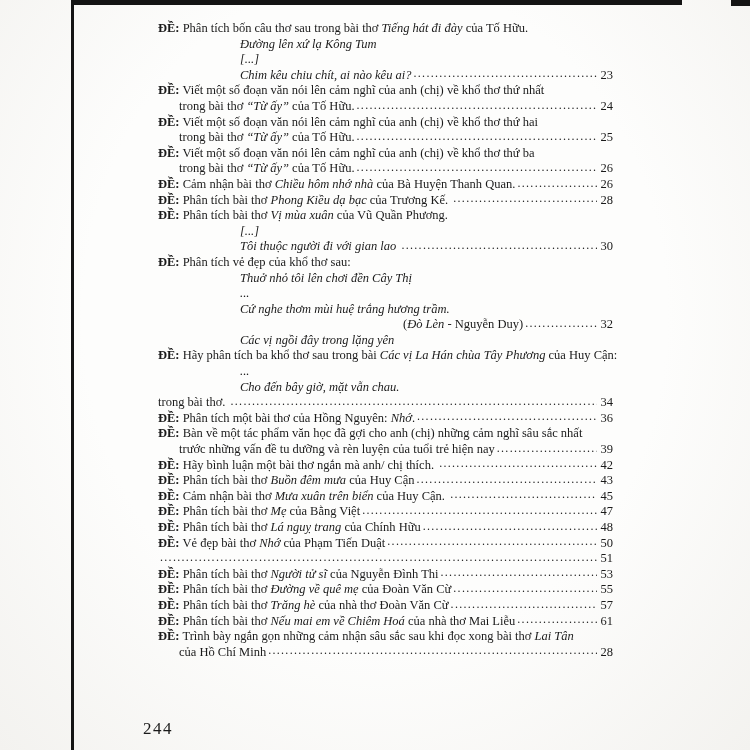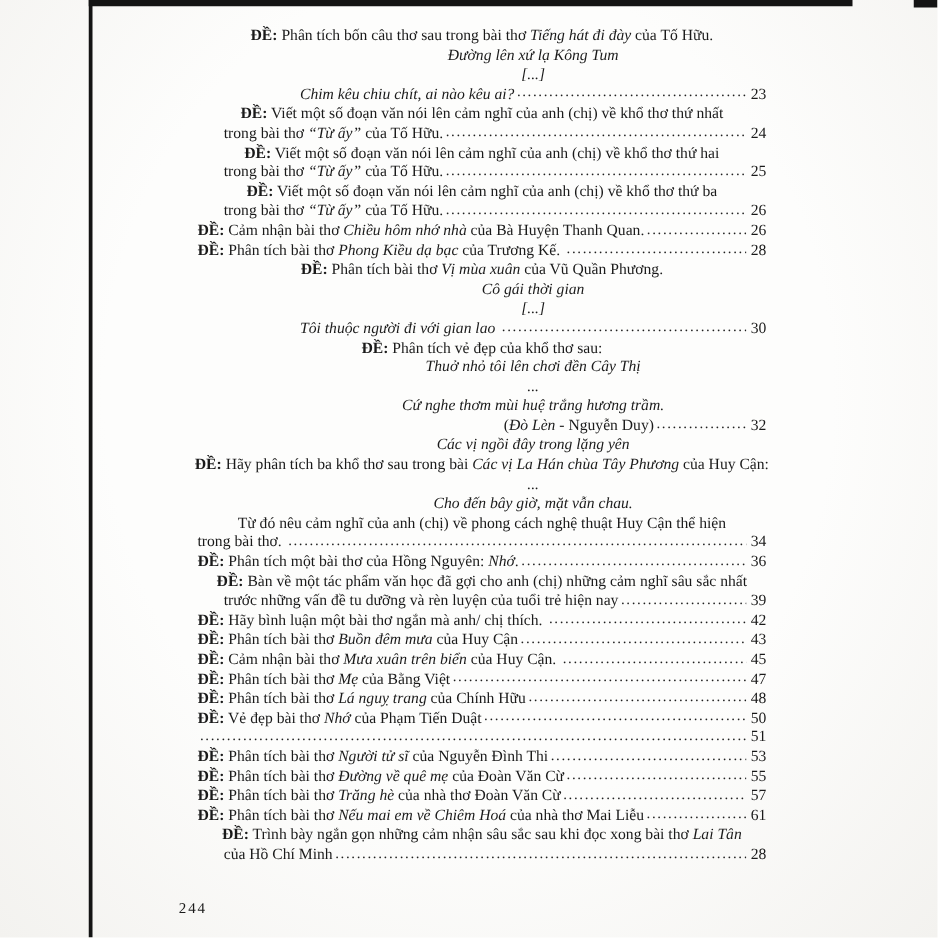--- a/index.html
+++ b/index.html
@@ -19,42 +19,42 @@
     background:var(--rule,#141414);
   }
   .corner-mark{
     position:absolute;right:0;top:0;width:19px;height:6px;
     background:var(--rule,#141414);
   }
   .toc{
     position:absolute;left:158px;top:21px;width:455px;
   }
   .line{
-    display:flex;align-items:baseline;height:15.6px;white-space:pre;justify-content:center;
+    display:flex;align-items:baseline;height:15.6px;white-space:pre;
   }
   .line .txt{flex:0 0 auto;}
   .line.cont{padding-left:21px;}
   .line.quote{padding-left:82px;}
   .line.attrib{padding-left:245px;}
   .line.flush{padding-left:0;}
   .b{font-weight:bold;}
   .i{font-style:italic;}
   .leader{
     flex:1 1 auto;min-width:8px;align-self:stretch;
     position:relative;overflow:hidden;
   }
   .leader::before{
     content:"................................................................................................................................................................";
     position:absolute;left:2px;bottom:2px;
     letter-spacing:1.3px;font-size:12px;color:#1f1f1f;
   }
   .pg{flex:0 0 auto;padding-left:4px;}
   .footer-num{
     position:absolute;left:143px;top:719px;
-    font-size:12px;letter-spacing:1.5px;
+    font-size:17px;letter-spacing:1.5px;
   }
 </style>
 </head>
 <body>
 
 <div>
   <div class="rule-top"></div>
   <div class="corner-mark"></div>
   <div class="rule-left"></div>
 
@@ -65,33 +65,31 @@
       <div class="line quote"><span class="txt"><span class="i">Chim kêu chiu chít, ai nào kêu ai?</span></span><span class="leader"></span><span class="pg">23</span></div>
       <div class="line label"><span class="txt"><span class="b">ĐỀ:</span><span> Viết một số đoạn văn nói lên cảm nghĩ của anh (chị) về khổ thơ thứ nhất</span></span></div>
       <div class="line cont"><span class="txt"><span>trong bài thơ </span><span class="i">“Từ ấy”</span><span> của Tố Hữu.</span></span><span class="leader"></span><span class="pg">24</span></div>
       <div class="line label"><span class="txt"><span class="b">ĐỀ:</span><span> Viết một số đoạn văn nói lên cảm nghĩ của anh (chị) về khổ thơ thứ hai</span></span></div>
       <div class="line cont"><span class="txt"><span>trong bài thơ </span><span class="i">“Từ ấy”</span><span> của Tố Hữu.</span></span><span class="leader"></span><span class="pg">25</span></div>
       <div class="line label"><span class="txt"><span class="b">ĐỀ:</span><span> Viết một số đoạn văn nói lên cảm nghĩ của anh (chị) về khổ thơ thứ ba</span></span></div>
       <div class="line cont"><span class="txt"><span>trong bài thơ </span><span class="i">“Từ ấy”</span><span> của Tố Hữu.</span></span><span class="leader"></span><span class="pg">26</span></div>
       <div class="line label"><span class="txt"><span class="b">ĐỀ:</span><span> Cảm nhận bài thơ </span><span class="i">Chiều hôm nhớ nhà</span><span> của Bà Huyện Thanh Quan.</span></span><span class="leader"></span><span class="pg">26</span></div>
       <div class="line label"><span class="txt"><span class="b">ĐỀ:</span><span> Phân tích bài thơ </span><span class="i">Phong Kiều dạ bạc</span><span> của Trương Kế. </span></span><span class="leader"></span><span class="pg">28</span></div>
       <div class="line label"><span class="txt"><span class="b">ĐỀ:</span><span> Phân tích bài thơ </span><span class="i">Vị mùa xuân</span><span> của Vũ Quần Phương.</span></span></div>
-      <div class="line quote"><span class="txt"><span class="i">Cô gái thời gian</span></span></div>
       <div class="line quote"><span class="txt"><span class="i">[...]</span></span></div>
       <div class="line quote"><span class="txt"><span class="i">Tôi thuộc người đi với gian lao </span></span><span class="leader"></span><span class="pg">30</span></div>
       <div class="line label"><span class="txt"><span class="b">ĐỀ:</span><span> Phân tích vẻ đẹp của khổ thơ sau:</span></span></div>
       <div class="line quote"><span class="txt"><span class="i">Thuở nhỏ tôi lên chơi đền Cây Thị</span></span></div>
       <div class="line quote"><span class="txt"><span class="i">...</span></span></div>
       <div class="line quote"><span class="txt"><span class="i">Cứ nghe thơm mùi huệ trắng hương trầm.</span></span></div>
       <div class="line attrib"><span class="txt"><span>(</span><span class="i">Đò Lèn</span><span> - Nguyễn Duy)</span></span><span class="leader"></span><span class="pg">32</span></div>
       <div class="line quote"><span class="txt"><span class="i">Các vị ngồi đây trong lặng yên</span></span></div>
       <div class="line label"><span class="txt"><span class="b">ĐỀ:</span><span> Hãy phân tích ba khổ thơ sau trong bài </span><span class="i">Các vị La Hán chùa Tây Phương</span><span> của Huy Cận:</span></span></div>
       <div class="line quote"><span class="txt"><span class="i">...</span></span></div>
       <div class="line quote"><span class="txt"><span class="i">Cho đến bây giờ, mặt vẫn chau.</span></span></div>
-      <div class="line flush"><span class="txt"><span>Từ đó nêu cảm nghĩ của anh (chị) về phong cách nghệ thuật Huy Cận thể hiện</span></span></div>
       <div class="line flush"><span class="txt"><span>trong bài thơ. </span></span><span class="leader"></span><span class="pg">34</span></div>
       <div class="line label"><span class="txt"><span class="b">ĐỀ:</span><span> Phân tích một bài thơ của Hồng Nguyên: </span><span class="i">Nhớ</span><span>.</span></span><span class="leader"></span><span class="pg">36</span></div>
       <div class="line label"><span class="txt"><span class="b">ĐỀ:</span><span> Bàn về một tác phẩm văn học đã gợi cho anh (chị) những cảm nghĩ sâu sắc nhất</span></span></div>
       <div class="line cont"><span class="txt"><span>trước những vấn đề tu dưỡng và rèn luyện của tuổi trẻ hiện nay</span></span><span class="leader"></span><span class="pg">39</span></div>
       <div class="line label"><span class="txt"><span class="b">ĐỀ:</span><span> Hãy bình luận một bài thơ ngắn mà anh/ chị thích. </span></span><span class="leader"></span><span class="pg">42</span></div>
       <div class="line label"><span class="txt"><span class="b">ĐỀ:</span><span> Phân tích bài thơ </span><span class="i">Buồn đêm mưa</span><span> của Huy Cận</span></span><span class="leader"></span><span class="pg">43</span></div>
       <div class="line label"><span class="txt"><span class="b">ĐỀ:</span><span> Cảm nhận bài thơ </span><span class="i">Mưa xuân trên biển</span><span> của Huy Cận. </span></span><span class="leader"></span><span class="pg">45</span></div>
       <div class="line label"><span class="txt"><span class="b">ĐỀ:</span><span> Phân tích bài thơ </span><span class="i">Mẹ</span><span> của Bằng Việt</span></span><span class="leader"></span><span class="pg">47</span></div>
       <div class="line label"><span class="txt"><span class="b">ĐỀ:</span><span> Phân tích bài thơ </span><span class="i">Lá nguỵ trang</span><span> của Chính Hữu</span></span><span class="leader"></span><span class="pg">48</span></div>
       <div class="line label"><span class="txt"><span class="b">ĐỀ:</span><span> Vẻ đẹp bài thơ </span><span class="i">Nhớ</span><span> của Phạm Tiến Duật</span></span><span class="leader"></span><span class="pg">50</span></div>

